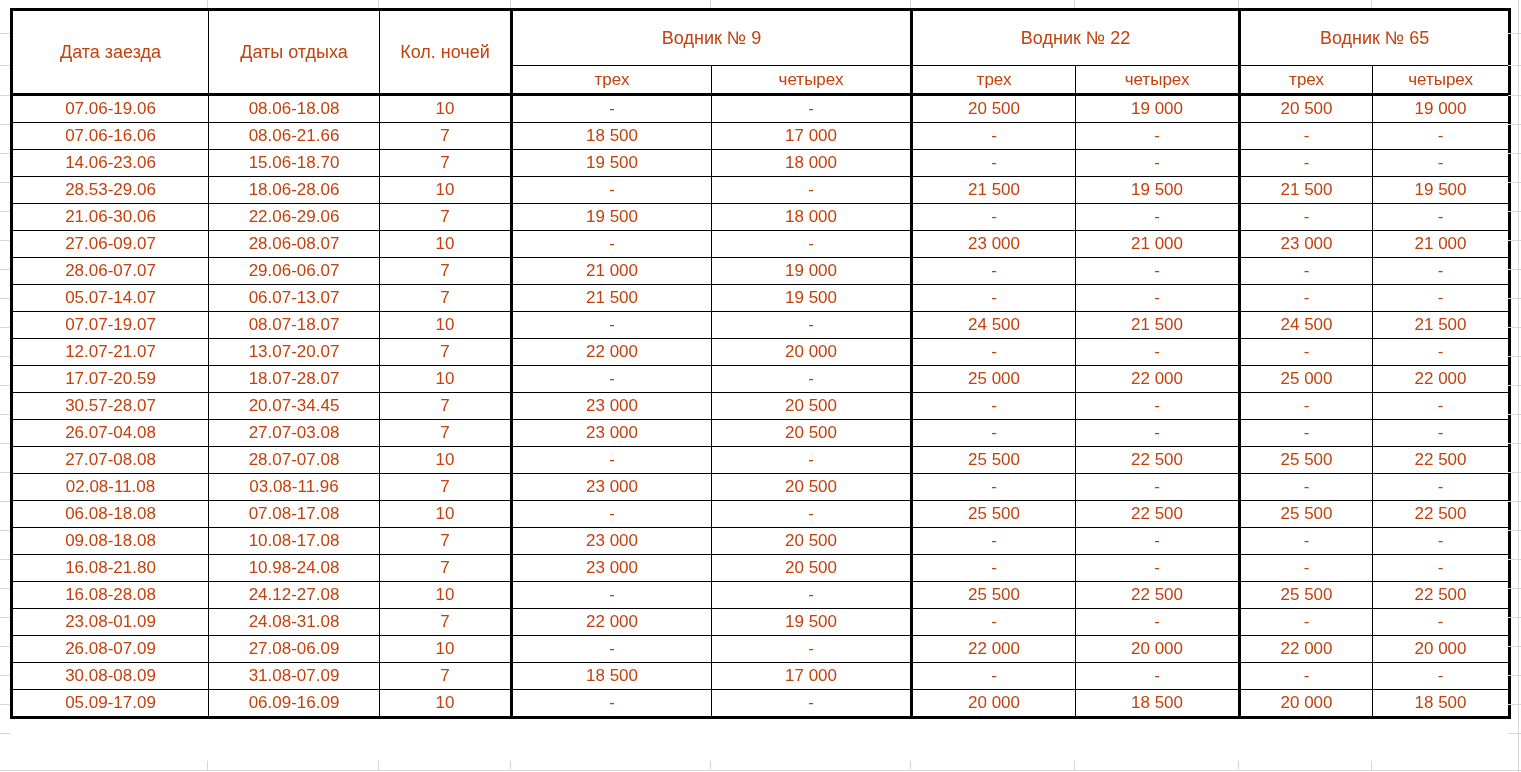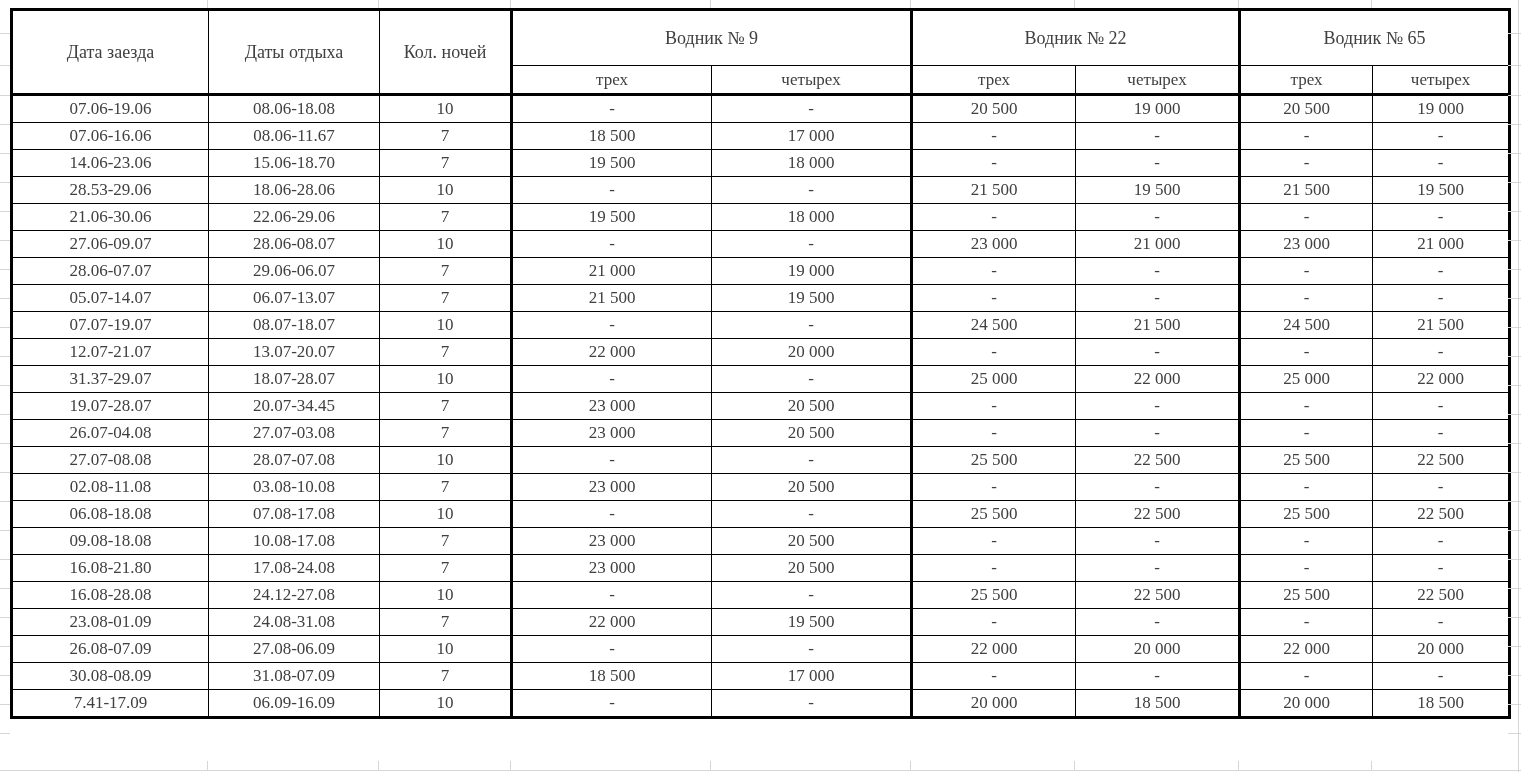--- a/index.html
+++ b/index.html
@@ -1,18 +1,18 @@
 <!DOCTYPE html>
 <html><head>
 <meta charset="utf-8">
 <style>
   html,body{margin:0;padding:0;background:#fff;}
   #canvas{
     position:relative;width:1521px;height:772px;background:#ffffff;overflow:hidden;
-    font-family:Liberation Serif, serif;color:#404040;
+    font-family:Liberation Sans, sans-serif;color:#c2410c;
   }
   table.price{
     position:absolute;left:10px;top:8px;width:1498px;
     border-collapse:collapse;table-layout:fixed;
     border:3px solid #000;
   }
   table.price th, table.price td{
     border:1.6px solid #000;
     text-align:center;vertical-align:middle;
     padding:0 2px;overflow:hidden;white-space:nowrap;
@@ -69,21 +69,21 @@
           <td class="thickR">10</td>
           <td>-</td>
           <td class="thickR">-</td>
           <td class="b">20 500</td>
           <td class="b thickR">19 000</td>
           <td class="b">20 500</td>
           <td class="b">19 000</td>
         </tr>
         <tr>
           <td class="b">07.06-16.06</td>
-          <td class="b">08.06-11.67</td>
+          <td class="b">08.06-21.66</td>
           <td class="b thickR">7</td>
           <td class="b">18 500</td>
           <td class="b thickR">17 000</td>
           <td>-</td>
           <td class="thickR">-</td>
           <td>-</td>
           <td>-</td>
         </tr>
         <tr>
           <td class="b">14.06-23.06</td>
@@ -167,32 +167,32 @@
           <td class="b">13.07-20.07</td>
           <td class="b thickR">7</td>
           <td class="b">22 000</td>
           <td class="b thickR">20 000</td>
           <td class="b">-</td>
           <td class="b thickR">-</td>
           <td class="b">-</td>
           <td class="b">-</td>
         </tr>
         <tr>
-          <td>31.37-29.07</td>
+          <td>17.07-20.59</td>
           <td>18.07-28.07</td>
           <td class="thickR">10</td>
           <td>-</td>
           <td class="thickR">-</td>
           <td class="b">25 000</td>
           <td class="b thickR">22 000</td>
           <td class="b">25 000</td>
           <td class="b">22 000</td>
         </tr>
         <tr>
-          <td class="b">19.07-28.07</td>
+          <td class="b">30.57-28.07</td>
           <td class="b">20.07-34.45</td>
           <td class="b thickR">7</td>
           <td class="b">23 000</td>
           <td class="b thickR">20 500</td>
           <td class="b">-</td>
           <td class="b thickR">-</td>
           <td class="b">-</td>
           <td class="b">-</td>
         </tr>
         <tr>
@@ -212,21 +212,21 @@
           <td class="thickR">10</td>
           <td>-</td>
           <td class="thickR">-</td>
           <td class="b">25 500</td>
           <td class="b thickR">22 500</td>
           <td class="b">25 500</td>
           <td class="b">22 500</td>
         </tr>
         <tr>
           <td class="b">02.08-11.08</td>
-          <td class="b">03.08-10.08</td>
+          <td class="b">03.08-11.96</td>
           <td class="b thickR">7</td>
           <td class="b">23 000</td>
           <td class="b thickR">20 500</td>
           <td class="b">-</td>
           <td class="b thickR">-</td>
           <td class="b">-</td>
           <td class="b">-</td>
         </tr>
         <tr>
           <td>06.08-18.08</td>
@@ -245,21 +245,21 @@
           <td class="b thickR">7</td>
           <td class="b">23 000</td>
           <td class="b thickR">20 500</td>
           <td class="b">-</td>
           <td class="b thickR">-</td>
           <td class="b">-</td>
           <td class="b">-</td>
         </tr>
         <tr>
           <td class="b">16.08-21.80</td>
-          <td class="b">17.08-24.08</td>
+          <td class="b">10.98-24.08</td>
           <td class="b thickR">7</td>
           <td class="b">23 000</td>
           <td class="b thickR">20 500</td>
           <td class="b">-</td>
           <td class="b thickR">-</td>
           <td class="b">-</td>
           <td class="b">-</td>
         </tr>
         <tr>
           <td>16.08-28.08</td>
@@ -299,21 +299,21 @@
           <td class="b">31.08-07.09</td>
           <td class="b thickR">7</td>
           <td class="b">18 500</td>
           <td class="b thickR">17 000</td>
           <td class="b">-</td>
           <td class="b thickR">-</td>
           <td class="b">-</td>
           <td class="b">-</td>
         </tr>
         <tr>
-          <td>7.41-17.09</td>
+          <td>05.09-17.09</td>
           <td>06.09-16.09</td>
           <td class="thickR">10</td>
           <td>-</td>
           <td class="thickR">-</td>
           <td class="b">20 000</td>
           <td class="b thickR">18 500</td>
           <td class="b">20 000</td>
           <td class="b">18 500</td>
         </tr>
       </tbody>

